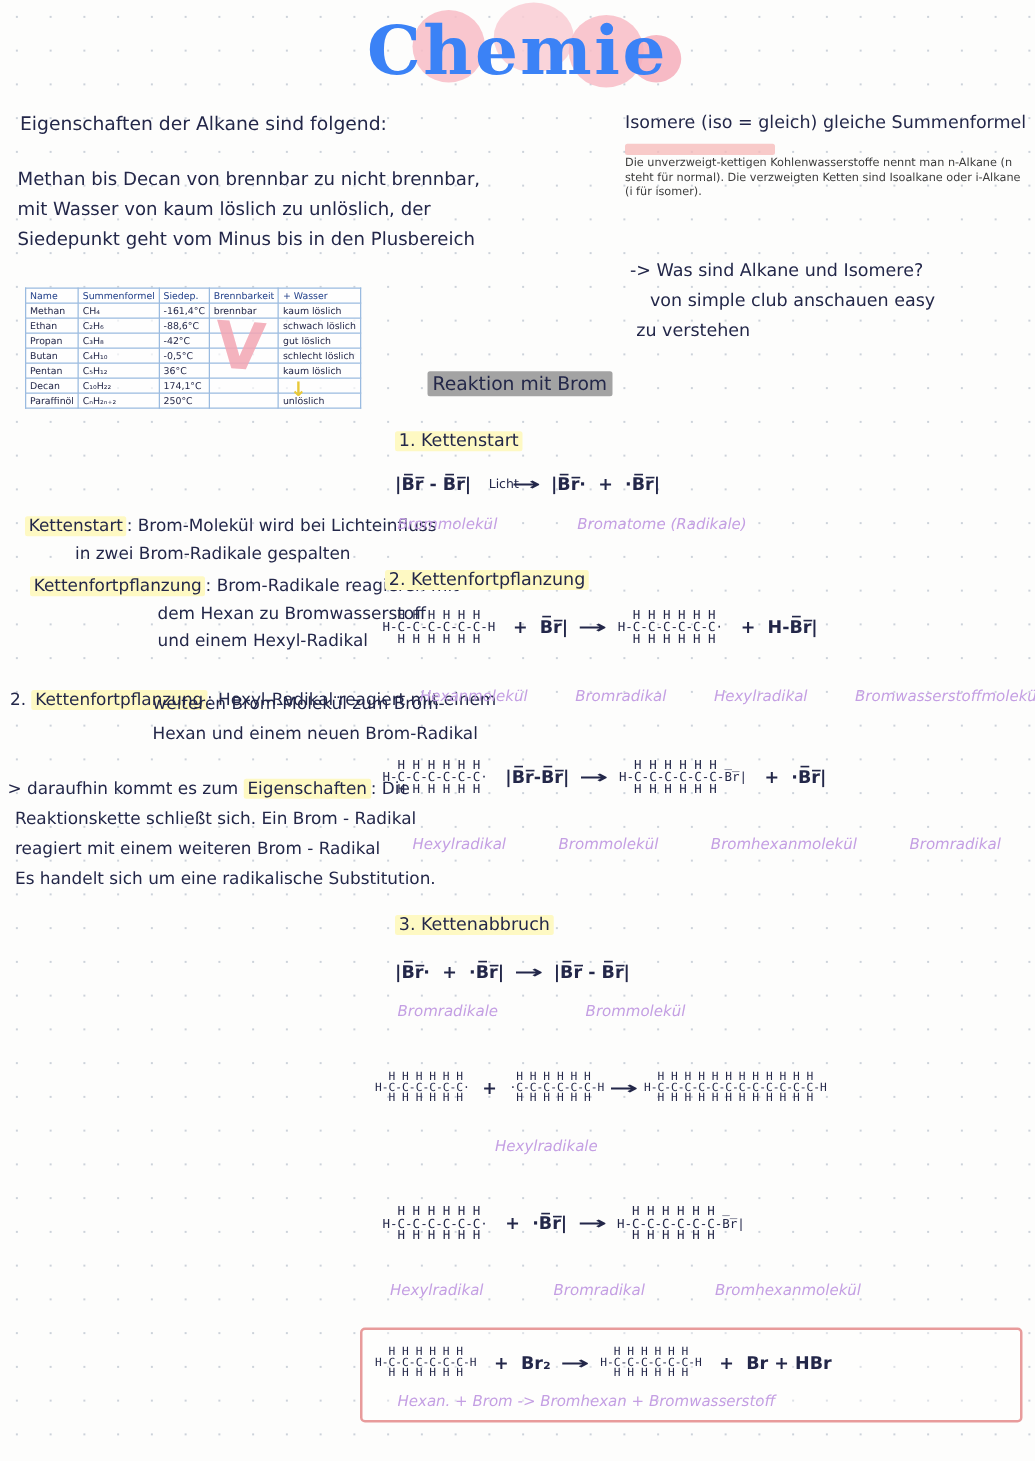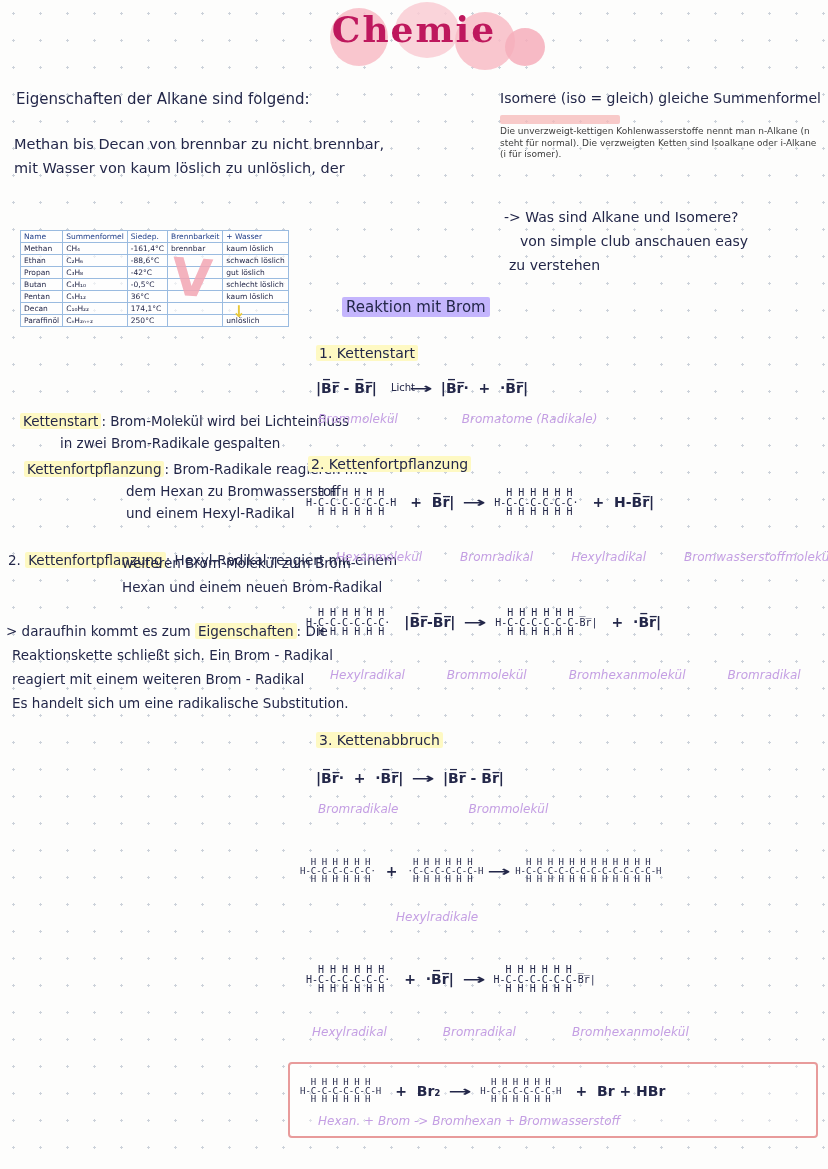--- a/index.html
+++ b/index.html
@@ -6,25 +6,25 @@
   body{
     width:828px;height:1169px;position:relative;overflow:hidden;
     background-color:#fdfdfc;
     background-image:radial-gradient(#ccd2da 1px, transparent 1.2px);
     background-size:27px 27px;
     font-family:"DejaVu Sans", sans-serif;
   }
   .abs{position:absolute;}
   .hw{color:#232749;font-family:"DejaVu Sans", sans-serif;}
   .hl{background:#fef9c3;padding:0 3px;border-radius:2px;}
-  .hl2{background:#c4b5fd;padding:1px 4px;border-radius:2px;}
+  .hl2{background:#a3a3a3;padding:1px 4px;border-radius:2px;}
   .title-wrap{left:0;top:6px;width:828px;text-align:center;}
   .title-text{
-    position:relative;display:inline-block;font-size:36px;font-weight:700;
-    color:#be185d;letter-spacing:2px;padding:2px 18px;z-index:2;
+    position:relative;display:inline-block;font-size:54px;font-weight:700;
+    color:#3b82f6;letter-spacing:2px;padding:2px 18px;z-index:2;
     font-family:"DejaVu Serif", serif;
   }
   .blob{position:absolute;background:#f8bcc6;border-radius:50%;opacity:.85;z-index:1;}
   .b1{width:58px;height:58px;left:330px;top:2px;}
   .b2{width:64px;height:56px;left:395px;top:-4px;background:#f9cdd4;}
   .b3{width:60px;height:58px;left:455px;top:6px;}
   .b4{width:40px;height:38px;left:505px;top:22px;background:#f6aebb;}
 
   .intro-line{font-size:14.5px;line-height:24px;}
   table.alkane{border-collapse:collapse;background:rgba(255,255,255,.65);}
@@ -64,20 +64,21 @@
   <span class="blob b3"></span>
   <span class="blob b4"></span>
   <span class="title-text">Chemie</span>
 </div>
 
 <div class="abs hw" style="left:16px;top:90px;font-size:15px;">Eigenschaften der Alkane sind folgend:</div>
 
 <div class="abs" style="left:14px;top:132px;">
   <div class="hw intro-line">Methan bis Decan von brennbar zu nicht brennbar,</div>
   <div class="hw intro-line">mit Wasser von kaum löslich zu unlöslich, der</div>
+  <div class="hw intro-line">Siedepunkt geht vom Minus bis in den Plusbereich</div>
 </div>
 
 <div class="abs" style="left:20px;top:230px;">
   <table class="alkane">
     <thead>
       <tr>
         <th>Name</th>
         <th>Summenformel</th>
         <th>Siedep.</th>
         <th>Brennbarkeit</th>

